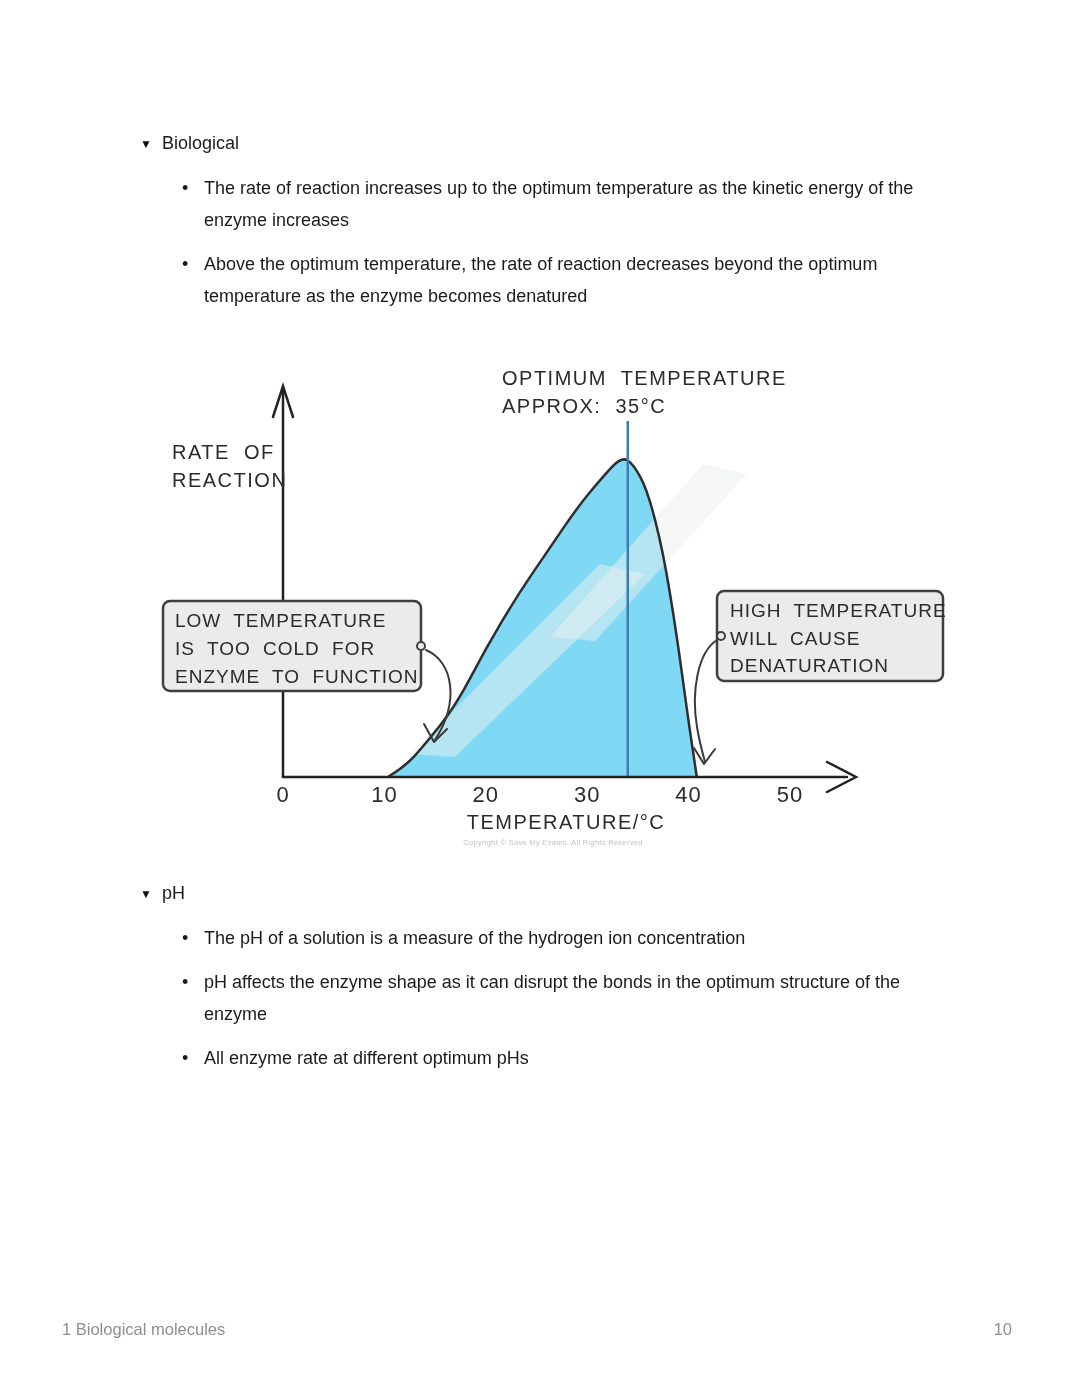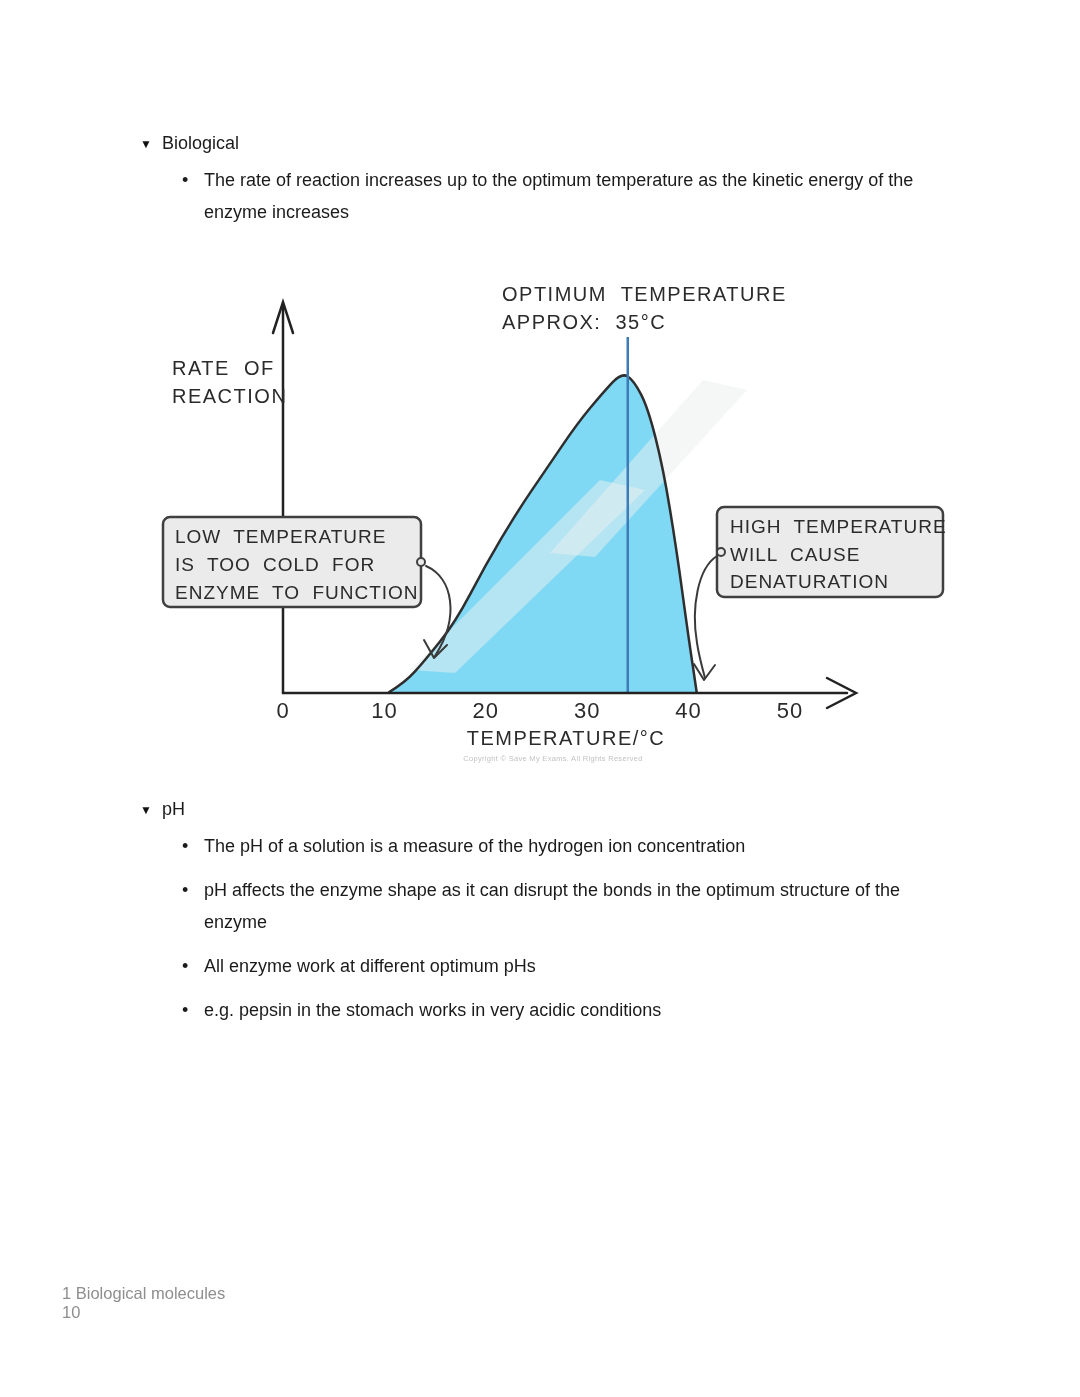--- a/index.html
+++ b/index.html
@@ -3,29 +3,29 @@
 <meta charset="utf-8">
 <style>
   html,body{margin:0;padding:0;background:#ffffff;}
   .page{
     position:relative;width:1080px;height:1397px;background:#fff;
     box-sizing:border-box;padding-top:133px;overflow:hidden;
     font-family:"Liberation Sans",sans-serif;color:#1b1b1b;
   }
   .heading{display:flex;align-items:center;gap:10px;margin-left:140px;font-size:18px;}
   .tri{font-size:12px;line-height:1;color:#111;cursor:pointer;}
-  .bullets{list-style:none;margin:10px 0 0 180px;padding:0;}
+  .bullets{list-style:none;margin:18px 0 0 180px;padding:0;}
   .bullets li{position:relative;padding-left:24px;max-width:760px;
     font-size:18px;line-height:32px;margin-top:12px;}
   .bullets li:first-child{margin-top:0;}
   .bullets li::before{content:"\2022";position:absolute;left:2px;top:0;}
   .chart{margin:47px 0 0 155px;width:800px;height:500px;}
   .ph-section .heading{margin-top:24px;}
-  .footer{position:absolute;left:62px;right:68px;top:1284px;display:flex;
-    justify-content:space-between;font-size:16.5px;color:#8e8e8e;flex-direction:column;}
+  .footer{position:absolute;left:62px;right:68px;top:1320px;display:flex;
+    justify-content:space-between;font-size:16.5px;color:#8e8e8e;}
   
   svg text{font-family:"Liberation Sans",sans-serif;}
   .lbl{font-size:20px;letter-spacing:1.5px;word-spacing:7px;fill:#2b2b2b;}
   .box-label{font-size:19px;letter-spacing:1px;word-spacing:6px;fill:#2b2b2b;}
   .tick-label{font-size:22px;letter-spacing:1px;fill:#2b2b2b;}
   .tiny{font-size:7.5px;letter-spacing:.3px;fill:#c2c2c2;}
   .curve-fill{fill:var(--curve-fill,#7fd9f5);}
   .curve-outline{fill:none;stroke:var(--curve-outline,#2e2e2e);stroke-width:2.5;stroke-linejoin:round;}
   .optline{stroke:var(--optimum-line,#3d7cb6);stroke-width:2.5;}
   .axis{stroke:var(--axis,#222);stroke-width:2.5;fill:none;stroke-linecap:round;}
@@ -39,20 +39,21 @@
 
 <div class="page" style="--curve-fill: #7fd9f5; --curve-outline: #2e2e2e; --optimum-line: #3d7cb6; --box-fill: #ebebeb; --box-border: #3f3f3f; --axis: #222222;">
 
   <section>
     <div class="heading">
       <span class="tri">▼</span>
       <span>Biological</span>
     </div>
     <ul class="bullets">
       <li><span>The rate of reaction increases up to the optimum temperature as the kinetic energy of the enzyme increases</span></li>
+      <li><span>Above the optimum temperature, the rate of reaction decreases beyond the optimum temperature as the enzyme becomes denatured</span></li>
     </ul>
   </section>
 
   <div class="chart">
     <svg viewBox="0 0 800 500" width="800" height="500">
 
       <path class="curve-fill" d="M 233.5 417.5 Q 249.7 407.9 259.8 396.7 Q 270.0 385.5 285.2 366.3 Q 300.4 347.1 315.6 318.3 Q 330.8 289.5 346.0 263.9 Q 361.2 238.3 376.4 215.9 Q 391.6 193.5 406.9 171.1 Q 422.1 148.7 434.7 133.5 Q 447.4 118.3 457.0 107.9 Q 466.7 97.5 472.8 101.5 Q 478.8 105.5 485.9 119.1 Q 493.0 132.7 500.6 163.1 Q 508.3 193.5 514.8 233.5 Q 521.4 273.5 527.5 318.3 Q 533.6 363.1 537.7 390.3 L 541.7 417.5 Z"></path>
 
       <path class="watermark" d="M255 395 L445 205 L490 215 L300 398 Z"></path>
       <path class="watermark" d="M395 278 L548 105 L592 115 L440 282 Z"></path>
@@ -107,22 +108,21 @@
   </div>
 
   <section class="ph-section">
     <div class="heading">
       <span class="tri">▼</span>
       <span>pH</span>
     </div>
     <ul class="bullets">
       <li><span>The pH of a solution is a measure of the hydrogen ion concentration</span></li>
       <li><span>pH affects the enzyme shape as it can disrupt the bonds in the optimum structure of the enzyme</span></li>
-      <li><span>All enzyme work at different optimum pHs</span></li>
-      <li><span>e.g. pepsin in the stomach works in very acidic conditions</span></li>
+      <li><span>All enzyme rate at different optimum pHs</span></li>
     </ul>
   </section>
 
   <div class="footer">
     <span>1 Biological molecules</span>
     <span>10</span>
   </div>
 
 </div>
 

